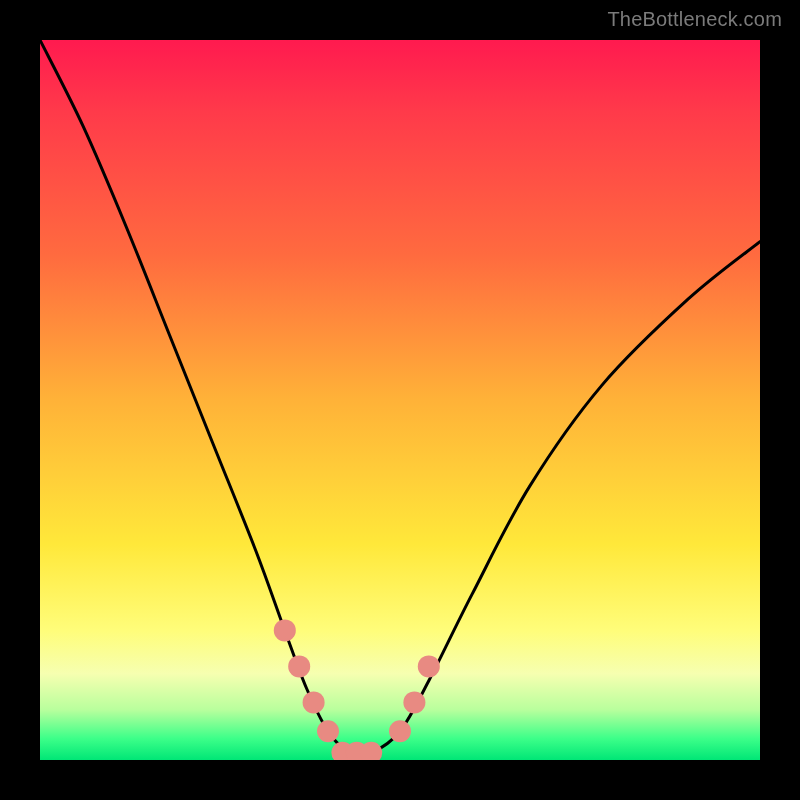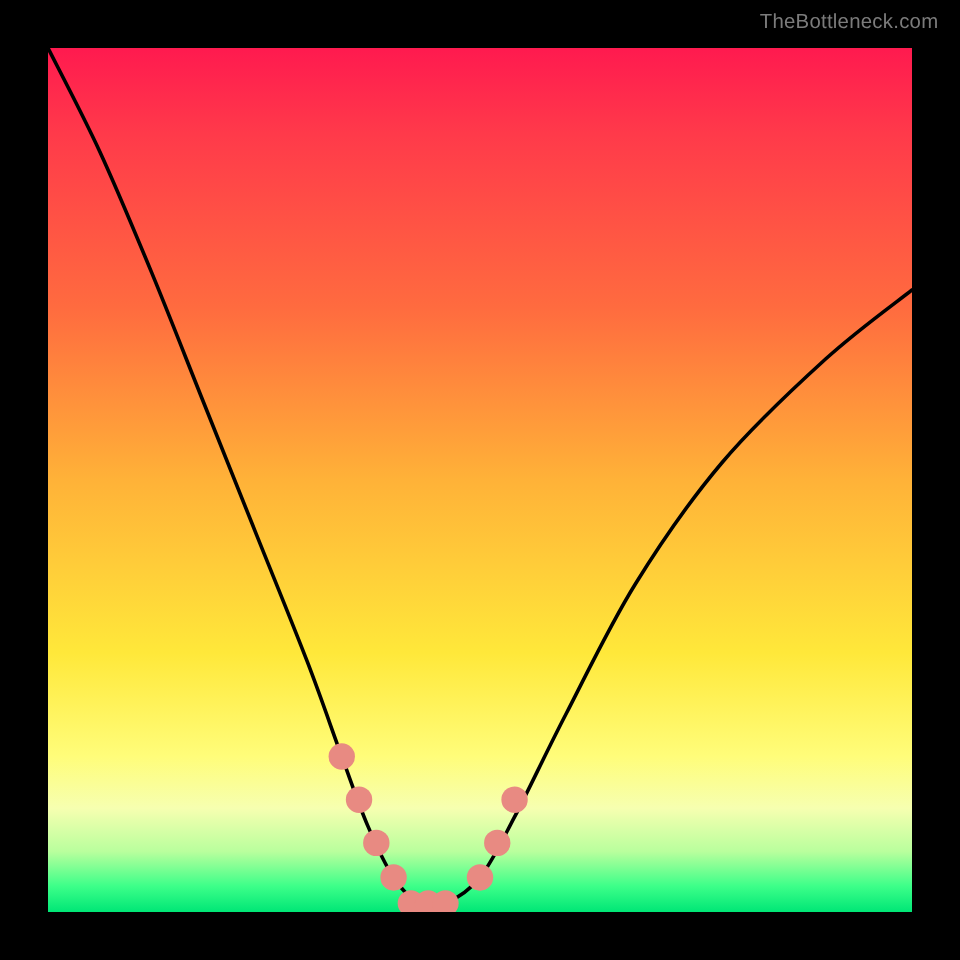--- a/index.html
+++ b/index.html
@@ -43,21 +43,21 @@
     left: 0;
     top: 0;
     width: 720px;
     height: 720px;
   }
   .watermark {
     position: absolute;
     top: 8px;
     right: 18px;
     color: #7b7b7b;
-    font-size: 17px;
+    font-size: 20px;
     letter-spacing: 0.2px;
     font-weight: 500;
     margin-left: 17px;
   }
 </style>
 </head>
 <body>
 
 <div class="frame">
   <div class="watermark">TheBottleneck.com</div>

